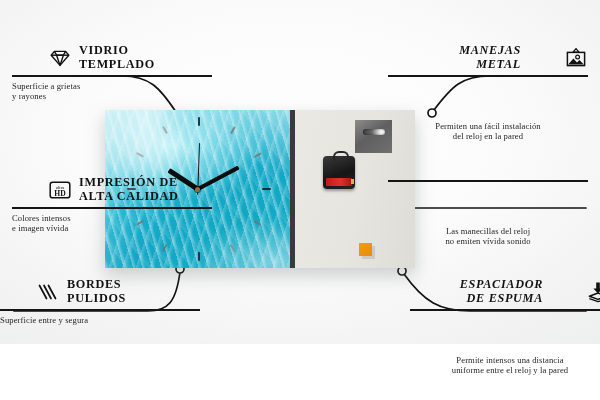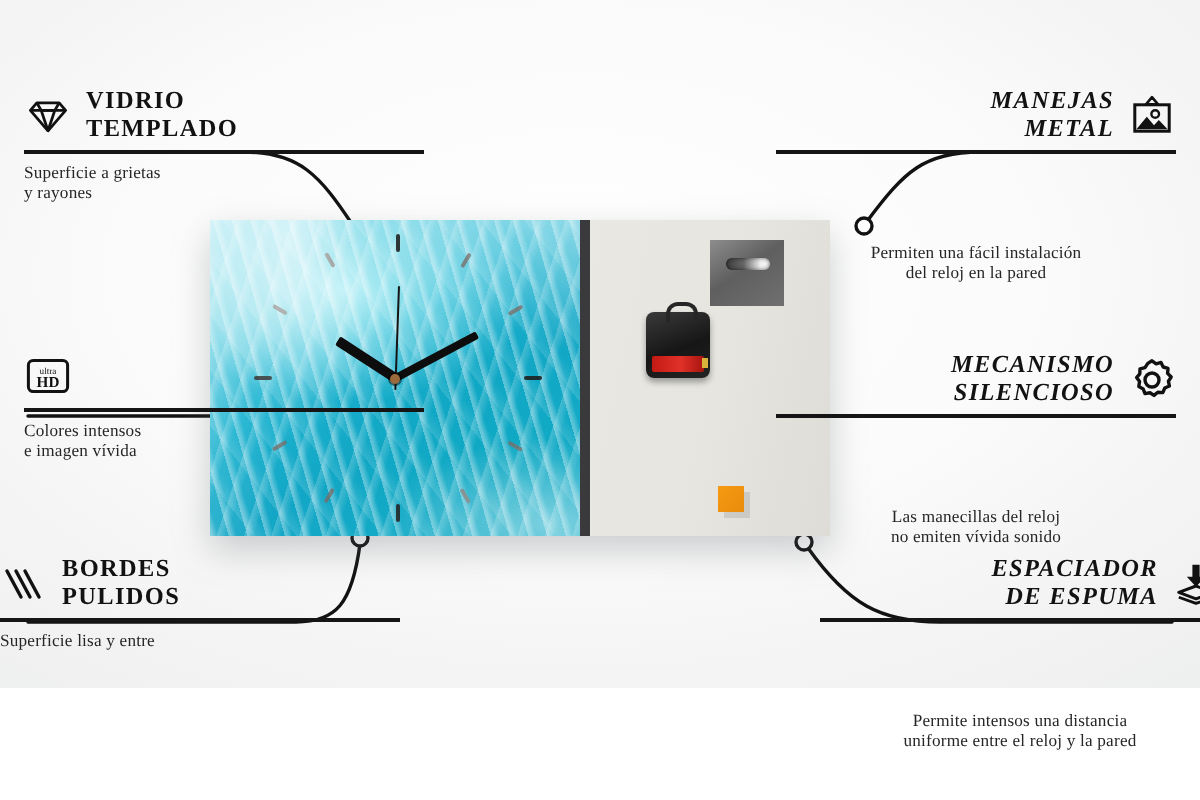--- a/index.html
+++ b/index.html
@@ -96,21 +96,21 @@
   .title{
     font-size:12.2px;font-weight:bold;letter-spacing:.7px;color:#121212;
     line-height:13.6px;text-transform:uppercase;white-space:pre-line;
   }
   .feature.right .title{text-align:right;}
   .rule{height:1.6px;background:#151515;margin:4px 0 4px 0;width:100%;}
   .desc{
     font-size:8.6px;line-height:10.6px;color:#262626;white-space:pre-line;letter-spacing:.1px;
   }
   .feature.right .desc{text-align:center;margin-top:44px;}
-  .ico{width:24px;height:24px;flex:0 0 24px;display:block;}
+  .ico{width:24px;height:24px;flex:0 0 24px;display:block;margin-left:36px;}
   .ico svg{display:block;width:24px;height:24px;}
   
   #f-glass {left:12px; top:44px;}
   #f-print {left:12px; top:176px;}
   #f-edges {left:0; top:278px;}
   #f-hooks {left:388px; top:44px;}
   #f-mech  {left:388px; top:176px;}
   #f-foam  {left:410px; top:278px;}
   
   #wires{position:absolute;inset:0;width:600px;height:400px;pointer-events:none;}
@@ -197,20 +197,22 @@
 
   <div class="feature left" id="f-print">
     <div class="head">
       <span class="ico">
         <svg viewBox="0 0 24 24">
           <rect x="2.2" y="4.2" width="19.6" height="15.6" rx="2.4" fill="none" stroke="#111" stroke-width="1.5"></rect>
           <text x="12" y="11.1" text-anchor="middle" font-family="Liberation Serif, serif" font-size="4.6" fill="#111">ultra</text>
           <text x="12" y="17.6" text-anchor="middle" font-family="Liberation Serif, serif" font-size="7.6" font-weight="bold" fill="#111">HD</text>
         </svg>
       </span>
+      <span class="title">IMPRESIÓN DE
+ALTA CALIDAD</span>
     </div>
     <div class="rule"></div>
     <div class="desc">Colores intensos
 e imagen vívida</div>
   </div>
 
   <div class="feature left" id="f-edges">
     <div class="head">
       <span class="ico">
         <svg viewBox="0 0 24 24">
@@ -218,21 +220,21 @@
           <path d="M3.5 5.5 L10.5 18.5"></path>
               <path d="M8 5.5 L15 18.5"></path>
               <path d="M12.5 5.5 L19.5 18.5"></path>
         </g>
           </svg>
       </span>
       <span class="title">BORDES
 PULIDOS</span>
     </div>
     <div class="rule"></div>
-    <div class="desc">Superficie lisa y entre</div>
+    <div class="desc">Superficie entre y segura</div>
   </div>
 
   <div class="feature right" id="f-hooks">
     <div class="head">
       <span class="title">MANEJAS
 METAL</span>
       <span class="ico">
         <svg viewBox="0 0 24 24">
           <path d="M12 2.6 L15 6.2 L9 6.2 Z" fill="none" stroke="#111" stroke-width="1.3" stroke-linejoin="round"></path>
           <rect x="3.4" y="6.4" width="17.2" height="13.2" fill="none" stroke="#111" stroke-width="1.5"></rect>
@@ -240,30 +242,20 @@
           <path d="M4.2 18.6 L9.4 12.4 L13 16.6 L15.4 14 L19.8 18.6 Z" fill="#111"></path>
         </svg>
       </span>
     </div>
     <div class="rule"></div>
     <div class="desc">Permiten una fácil instalación
 del reloj en la pared</div>
   </div>
 
   <div class="feature right" id="f-mech">
-    <div class="head">
-      <span class="title">MECANISMO
-SILENCIOSO</span>
-      <span class="ico">
-        <svg viewBox="0 0 24 24">
-          <path fill="none" stroke="#111" stroke-width="1.7" stroke-linejoin="round" d="M12 2.4 l2.1 1.5 2.4-.7 1.1 2.3 2.4.7 -.2 2.5 1.8 1.8 -1.4 2.1 .5 2.4 -2.3 1.0 -1.0 2.3 -2.5-.2 -1.9 1.6 -2.0-1.3 -2.5 .4 -.9-2.3 -2.2-1.2 .4-2.5 -1.5-2.0 1.6-1.9 .1-2.5 2.5-.6 1.4-2.1z"></path>
-          <circle cx="12" cy="12" r="3.5" fill="none" stroke="#111" stroke-width="1.7"></circle>
-        </svg>
-      </span>
-    </div>
     <div class="rule"></div>
     <div class="desc">Las manecillas del reloj
 no emiten vívida sonido</div>
   </div>
 
   <div class="feature right" id="f-foam">
     <div class="head">
       <span class="title">ESPACIADOR
 DE ESPUMA</span>
       <span class="ico">

